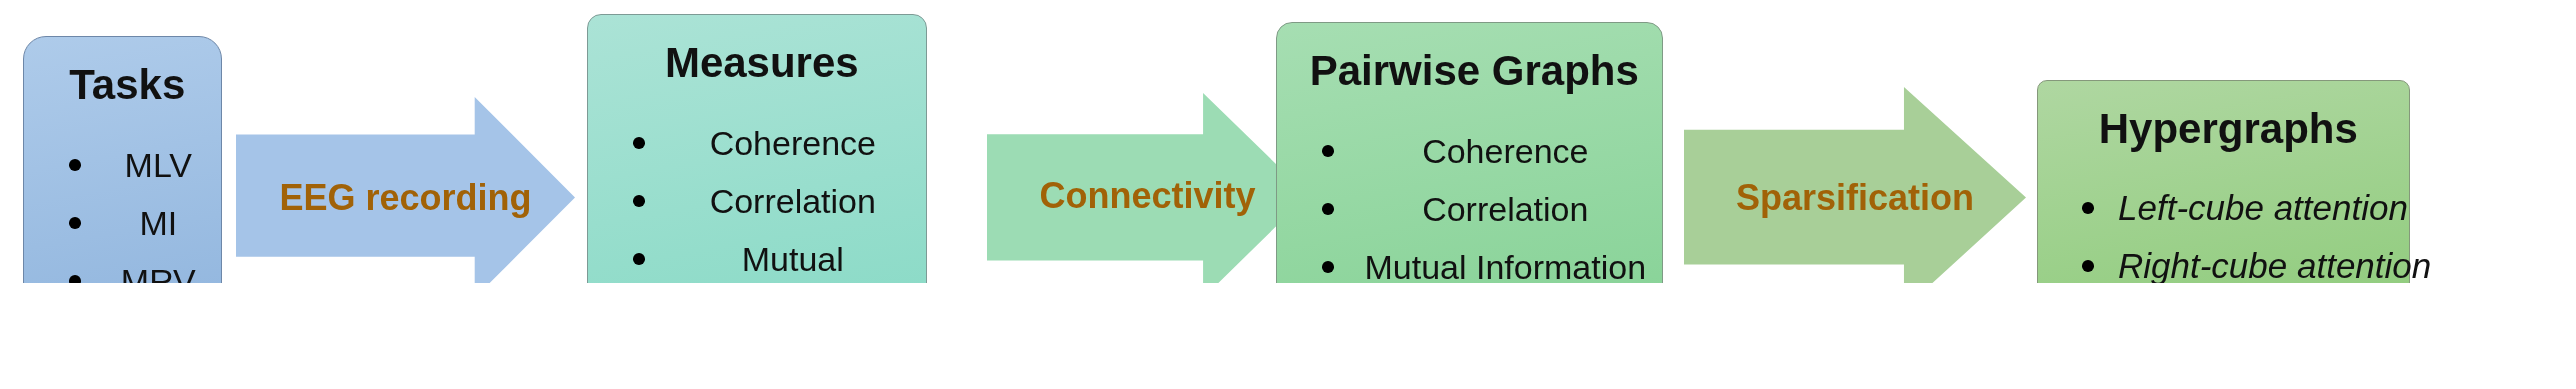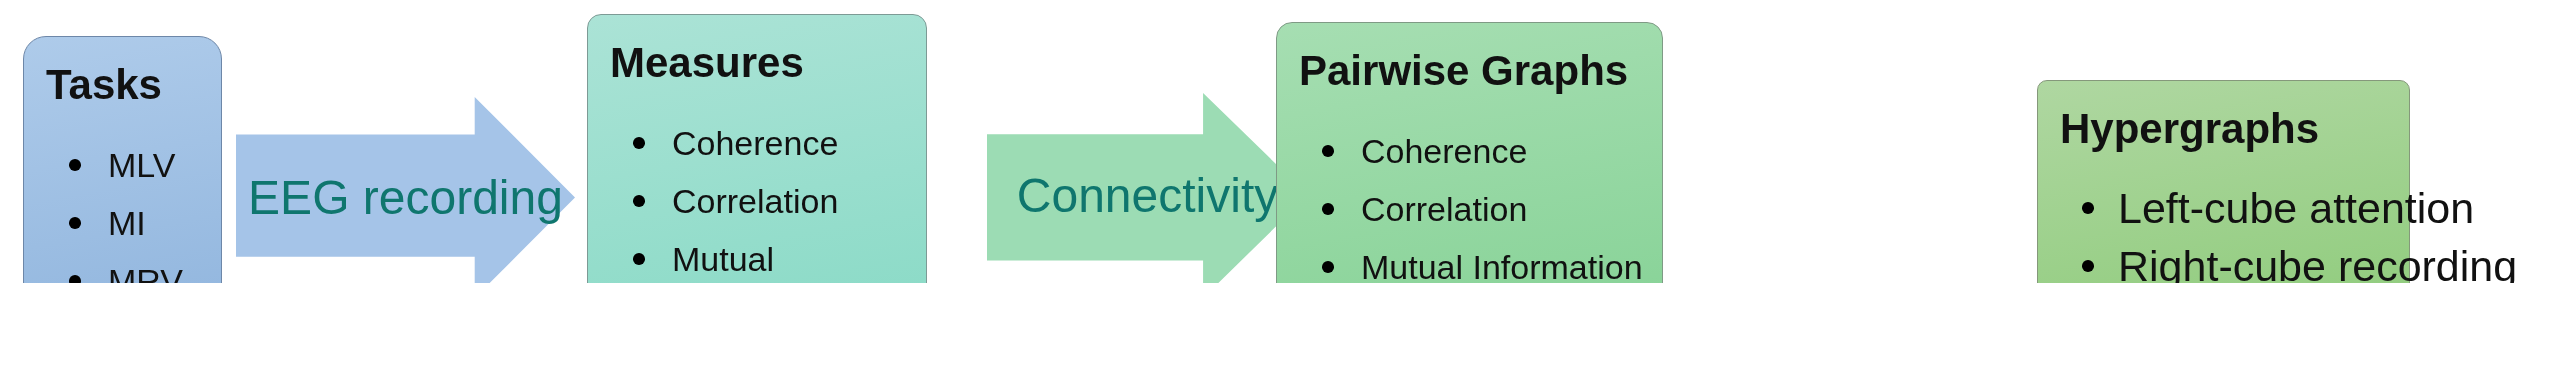--- a/index.html
+++ b/index.html
@@ -7,20 +7,21 @@
     padding: 0;
     background: #ffffff;
   }
   .canvas {
     position: relative;
     width: 2576px;
     height: 283px;
     background: #ffffff;
     overflow: hidden;
     font-family: "Liberation Sans", sans-serif;
+    text-align: center;
   }
   .box {
     position: absolute;
     box-sizing: border-box;
     border: 1.6px solid var(--border-color, #888);
     background: linear-gradient(170deg, var(--fill-top, #ddd), var(--fill-bottom, #bbb));
     padding: 23px 12.4px 12.4px 22px;
   }
   .box--tasks       { left: 23px;   top: 36px;  width: 199px; height: 313px; border-radius: 23px; }
   .box--measures    { left: 587px;  top: 14px;  width: 340px; height: 363px; border-radius: 14px; }
@@ -51,38 +52,38 @@
   .dot {
     position: absolute;
     left: 0;
     top: 18px;
     width: 11.7px;
     height: 11.7px;
     border-radius: 50%;
     background: #000;
   }
   .box--hypergraphs .bullets { padding-left: 22px; margin-top: 30px; }
-  .box--hypergraphs .bullet  { padding-left: 36px; font-size: 43px; white-space: nowrap; }
+  .box--hypergraphs .bullet  { padding-left: 36px; font-size: 35px; white-space: nowrap; font-style: italic; }
 
   .arrow { position: absolute; }
   .arrow svg {
     position: absolute;
     left: 0; top: 0;
     width: 100%; height: 100%;
     display: block;
   }
   .arrow-label {
     position: absolute;
     left: 0; top: 0; right: 0; bottom: 0;
     display: flex;
     align-items: center;
     justify-content: center;
-    font-size: 48px;
-    font-weight: 400;
-    color: #0f766e;
+    font-size: 36px;
+    font-weight: 700;
+    color: #a16207;
     white-space: nowrap;
   }
   .arrow--eeg           { left: 236px;  top: 97px; width: 339px; height: 201px; }
   .arrow--connectivity  { left: 943px; top: 93px; width: 321px; height: 205px; margin-left: 44px; }
   .arrow--sparsification{ left: 1684px; top: 87px; width: 342px; height: 222px; }
 </style>
 </head>
 <body>
 
 <div class="canvas">
@@ -148,29 +149,35 @@
         <span class="dot"></span>
         <span>Correlation</span>
       </li>
       <li class="bullet">
         <span class="dot"></span>
         <span>Mutual Information</span>
       </li>
     </ul>
   </section>
 
+  <div class="arrow arrow--sparsification">
+    <svg viewBox="0 0 440 285" preserveAspectRatio="none">
+      <polygon points="0,55 283,55 283,0 440,142 283,285 283,228 0,228" fill="#a8cf98"></polygon>
+    </svg>
+    <div class="arrow-label">Sparsification</div>
+  </div>
 
   <section class="box box--hypergraphs" style="--fill-top: #afd7a1; --fill-bottom: #90cc7d; --border-color: #85987b;">
     <h2 class="box-title">Hypergraphs</h2>
     <ul class="bullets">
       <li class="bullet">
         <span class="dot"></span>
         <span>Left-cube attention</span>
       </li>
       <li class="bullet">
         <span class="dot"></span>
-        <span>Right-cube recording</span>
+        <span>Right-cube attention</span>
       </li>
     </ul>
   </section>
 
 </div>
 
 
 </body></html>

